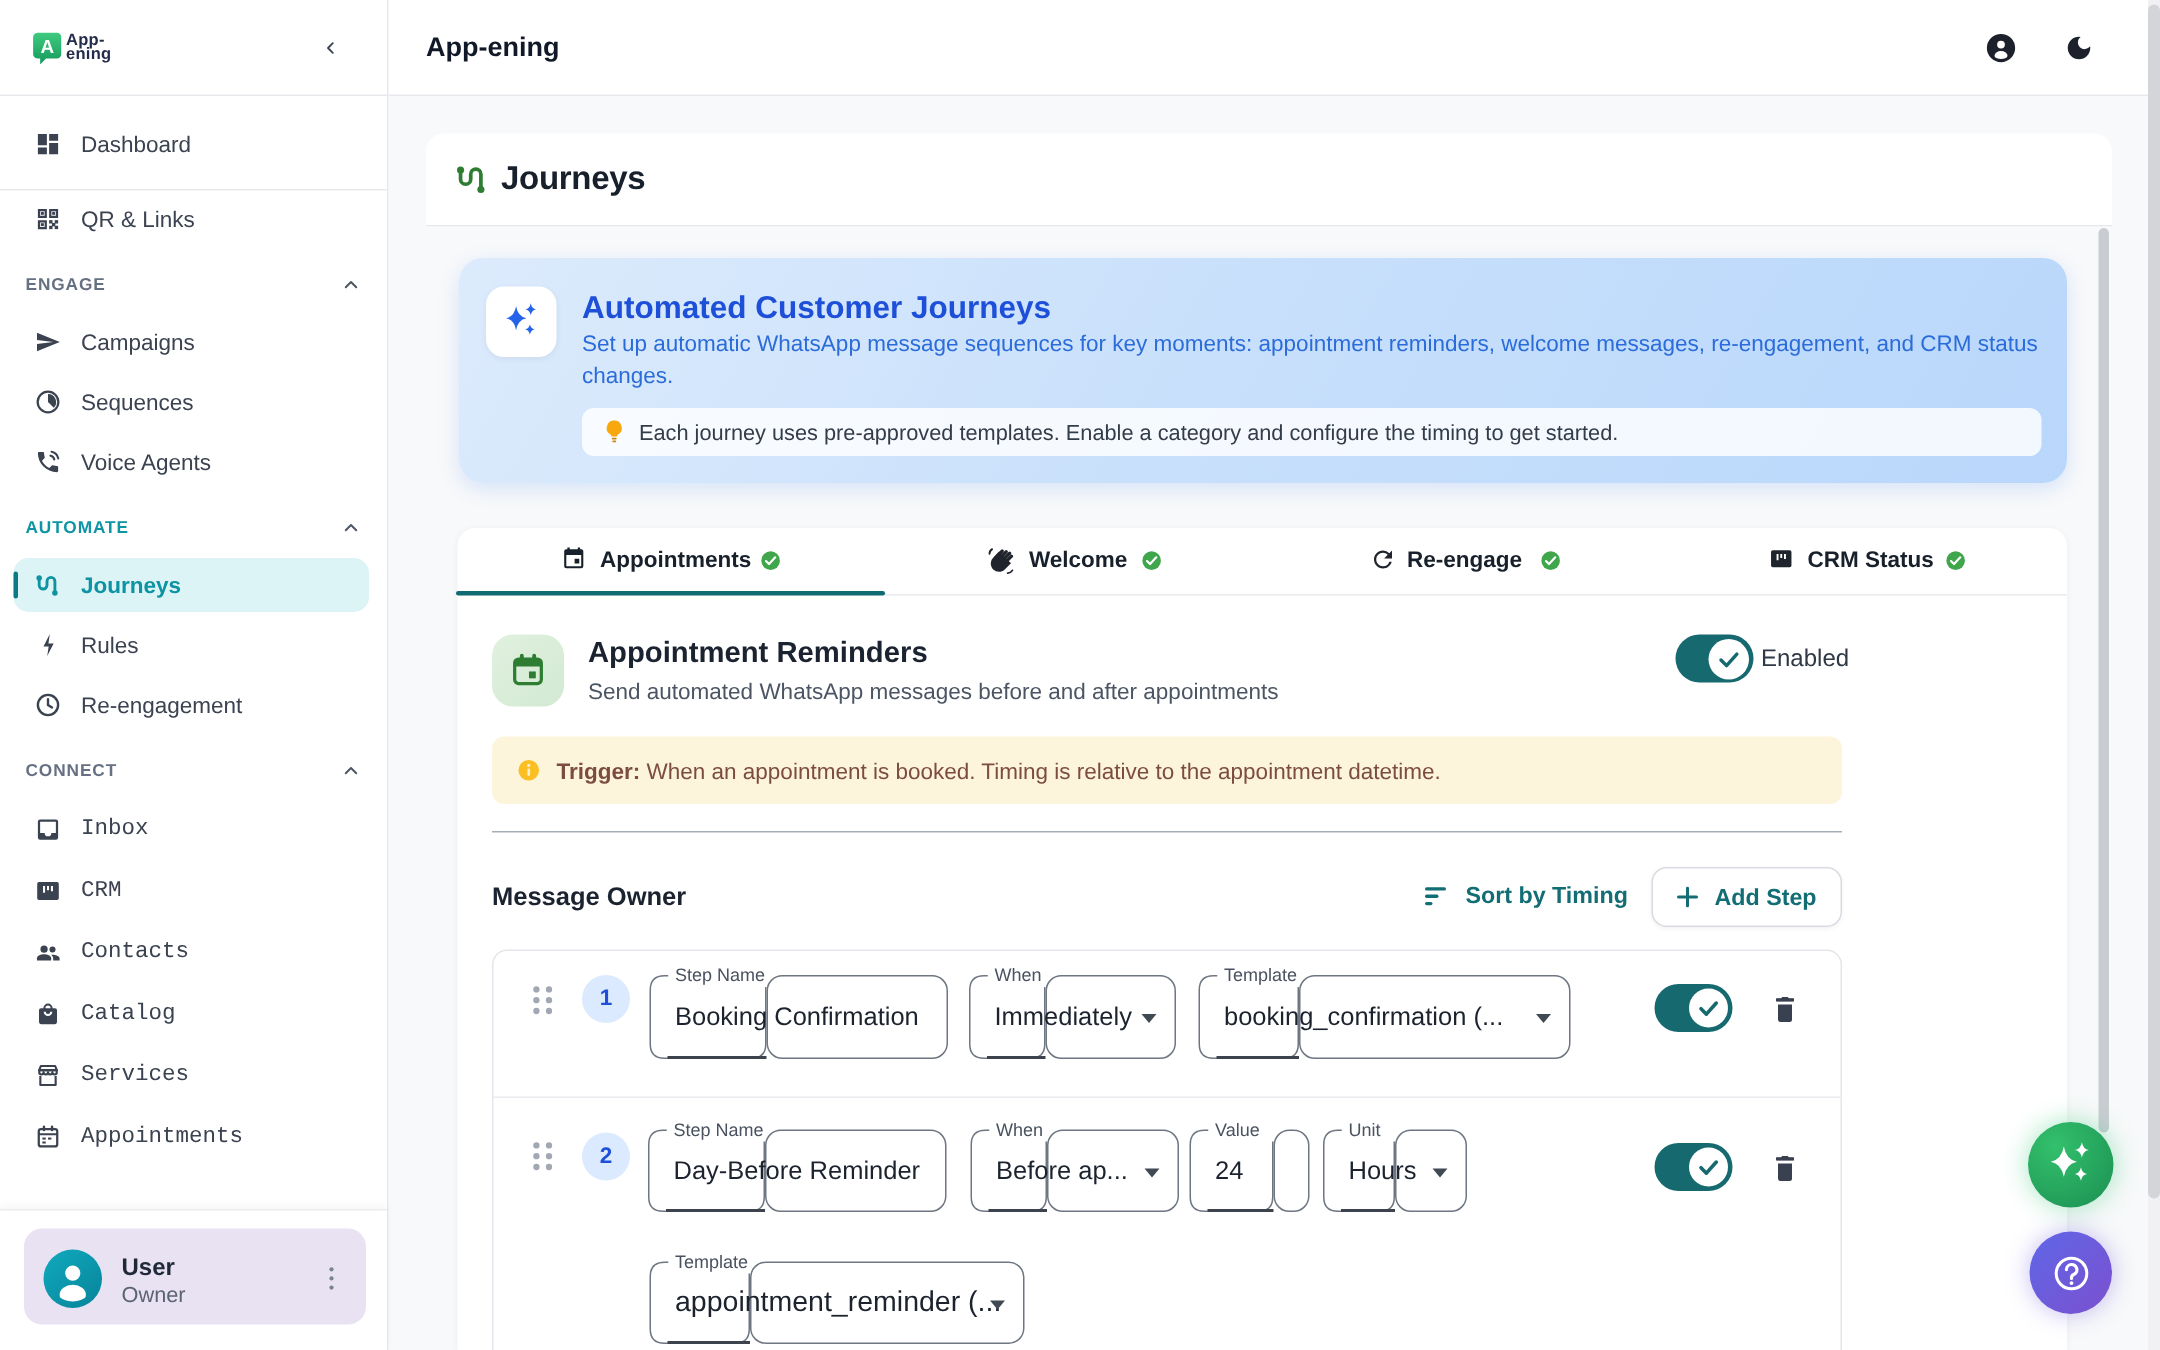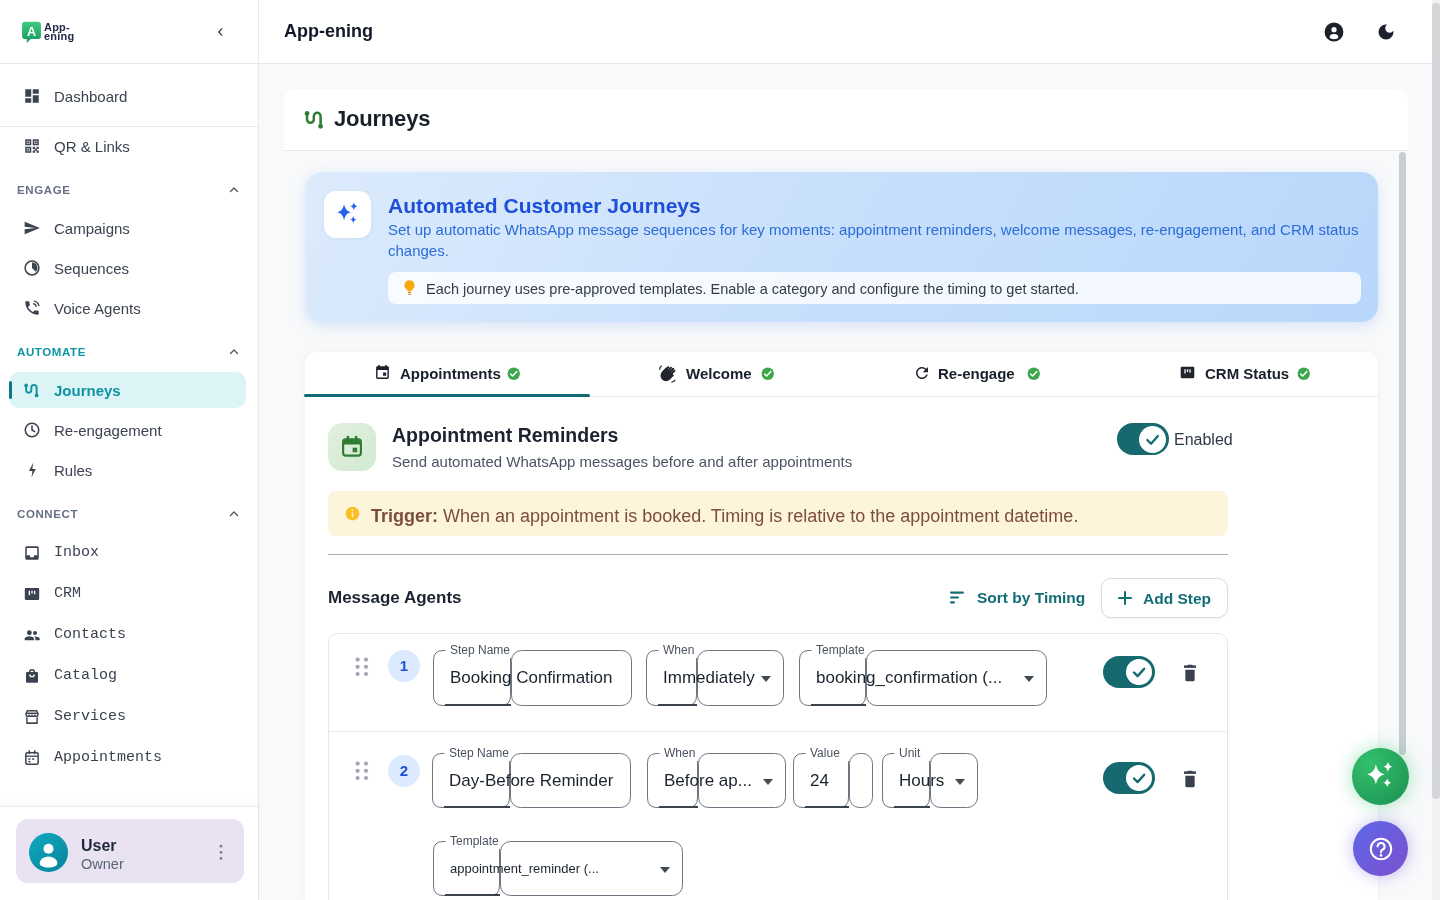--- a/index.html
+++ b/index.html
@@ -125,25 +125,25 @@
       </svg></div>
 </div>
 <div class="abs" style="left:1174px;top:431px;font-size:16px;color:#2f3844">Enabled</div>
 
 <div class="abs" style="left:328px;top:491px;width:900px;height:45px;background:#fcf5dc;border-radius:8px"></div>
 <svg class="abs" style="left:345px;top:506px" width="15" height="15" viewBox="0 0 24 24">
   <circle cx="12" cy="12" r="11" fill="#fbbf24"></circle>
   <rect x="10.6" y="10" width="2.8" height="8" rx="1.2" fill="#fdf2cb"></rect>
   <circle cx="12" cy="6.8" r="1.7" fill="#fdf2cb"></circle>
 </svg>
-<div class="abs" style="left:371px;top:506px;font-size:18px;color:#7d4c40"><b>Trigger:</b> When an appointment is booked. Timing is relative to the appointment datetime.</div>
+<div class="abs" style="left:371px;top:506px;font-size:15px;color:#7d4c40"><b>Trigger:</b> When an appointment is booked. Timing is relative to the appointment datetime.</div>
 
 <div class="abs" style="left:328px;top:554px;width:900px;height:1px;background:#a7adb6"></div>
 
-<div class="abs" style="left:328px;top:588px;font-size:17px;font-weight:bold;color:#1b2330">Message Agents</div>
+<div class="abs" style="left:328px;top:588px;font-size:17px;font-weight:bold;color:#1b2330">Message Owner</div>
 <svg class="abs" style="left:950px;top:591px" width="16" height="14" viewBox="0 0 16 14">
   <g fill="#136d75">
       <rect x="0" y="0.5" width="14" height="2.2" rx="1.1"></rect>
       <rect x="0" y="5.4" width="9" height="2.2" rx="1.1"></rect>
       <rect x="0" y="10.3" width="5" height="2.2" rx="1.1"></rect>
     </g>
 </svg>
 <div class="abs" style="left:977px;top:589px;font-size:15.5px;font-weight:bold;color:#136d75">Sort by Timing</div>
 <div class="abs" style="left:1101px;top:578px;width:127px;height:40px;background:#fff;border:1px solid #d8dbe1;border-radius:10px;box-shadow:0 1px 3px rgba(0,0,0,0.05)"></div>
 <svg class="abs" style="left:1118px;top:591px" width="14" height="14" viewBox="0 0 14 14">
@@ -233,21 +233,21 @@
 <div style="position:absolute;left:17px;top:0;height:55px;line-height:55px;font-size:17px;color:#1c232e;white-space:nowrap">Hours</div>
 <div style="position:absolute;right:13px;top:25.5px;width:0;height:0;border-left:5.5px solid transparent;border-right:5.5px solid transparent;border-top:6px solid #414953"></div>
 </div>
 <div style="position:absolute;left:433px;top:841px;width:250px;height:55px">
 <svg width="250" height="55" style="position:absolute;left:0;top:0;overflow:visible">
 <path d="M12.5 0.5 H10 Q0.5 0.5 0.5 10 V45 Q0.5 54.5 10 54.5 H57 Q66.5 54.5 66.5 45 V8" fill="none" stroke="#6e7681" stroke-width="1"></path>
 <rect x="67.5" y="0.5" width="182" height="54" rx="10" fill="none" stroke="#6e7681"></rect>
 <rect x="12" y="53" width="55" height="2" fill="#3c434d"></rect>
 </svg>
 <div style="position:absolute;left:17px;top:-7px;font-size:12px;color:#4a5260;white-space:nowrap">Template</div>
-<div style="position:absolute;left:17px;top:0;height:55px;line-height:55px;font-size:13px;color:#1c232e;white-space:nowrap">appointment_reminder (...</div>
+<div style="position:absolute;left:17px;top:0;height:55px;line-height:55px;font-size:19px;color:#1c232e;white-space:nowrap">appointment_reminder (...</div>
 <div style="position:absolute;right:13px;top:25.5px;width:0;height:0;border-left:5.5px solid transparent;border-right:5.5px solid transparent;border-top:6px solid #414953"></div>
 </div>
 <div style="position:absolute;left:1103px;top:656px;width:52px;height:32px;border-radius:16px;background:#15696f">
 <div style="position:absolute;left:23px;top:3px;width:26px;height:26px;border-radius:50%;background:#fff">
 <svg width="26" height="26" viewBox="0 0 26 26">
         <path d="M8 13.5l3.6 3.6 6.6-7.4" fill="none" stroke="#15696f" stroke-width="2.4" stroke-linecap="round" stroke-linejoin="round"></path>
       </svg>
 </div>
   </div>
 <svg style="position:absolute;left:1182px;top:663px" width="16" height="20" viewBox="0 0 24 28">
@@ -385,33 +385,33 @@
           </g>
           <circle cx="4.4" cy="4.8" r="2.6" fill="#0d93a2"></circle>
           <circle cx="19.2" cy="18.9" r="2.6" fill="#0d93a2"></circle>
         </svg>
       </span>
       <span style="color:#0d93a2;font-weight:bold">Journeys</span>
     </div>
     <div class="nitem">
       <span class="nico">
         <svg width="18" height="18" viewBox="0 0 24 24">
+          <path fill="#3b4250" d="M11.3 21.8 12.6 13.4 8 13.4 13.6 2.2 12.4 10.6 17 10.6z"></path>
+        </svg>
+      </span>
+      <span>Rules</span>
+    </div>
+    <div class="nitem">
+      <span class="nico">
+        <svg width="18" height="18" viewBox="0 0 24 24">
           <circle cx="12" cy="12" r="9" fill="none" stroke="#3b4250" stroke-width="2.1"></circle>
           <path d="M12 6.8V12l3.6 2.2" fill="none" stroke="#3b4250" stroke-width="2.1" stroke-linecap="round"></path>
         </svg>
       </span>
       <span>Re-engagement</span>
-    </div>
-    <div class="nitem">
-      <span class="nico">
-        <svg width="18" height="18" viewBox="0 0 24 24">
-          <path fill="#3b4250" d="M11.3 21.8 12.6 13.4 8 13.4 13.6 2.2 12.4 10.6 17 10.6z"></path>
-        </svg>
-      </span>
-      <span>Rules</span>
     </div>
     <div class="nhead" style="color:#667083">CONNECT<svg width="12" height="12" viewBox="0 0 24 24" style="position:absolute;right:18px;top:12px">
         <path d="M5 15l7-7 7 7" fill="none" stroke="#4b5563" stroke-width="2.6" stroke-linecap="round" stroke-linejoin="round"></path>
       </svg></div>
     <div class="nitem h41">
       <span class="nico">
         <svg width="18" height="18" viewBox="0 0 24 24">
           <path fill="#3b4250" d="M19 3H5a2 2 0 0 0-2 2v14a2 2 0 0 0 2 2h14a2 2 0 0 0 2-2V5a2 2 0 0 0-2-2zm0 12h-4a3 3 0 0 1-6 0H5V5.2h14z"></path>
         </svg>
       </span>

